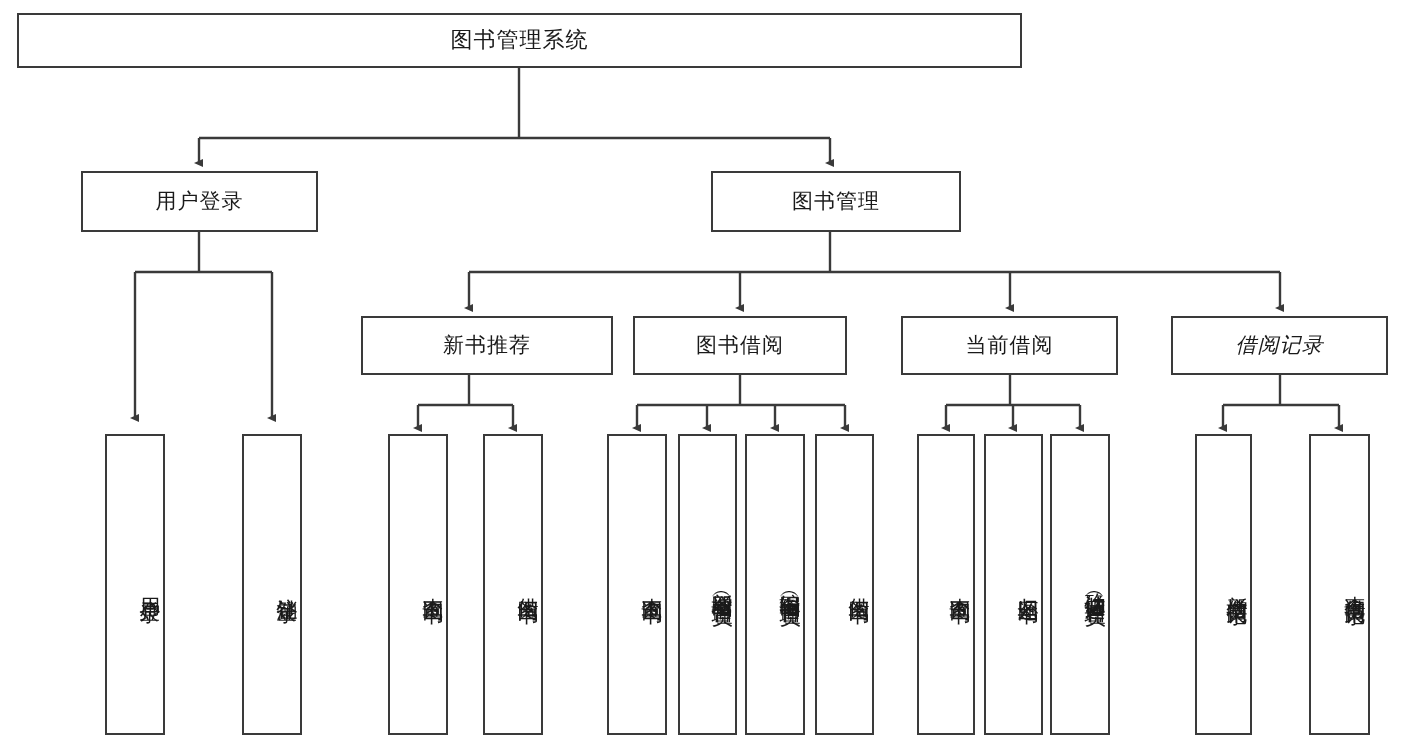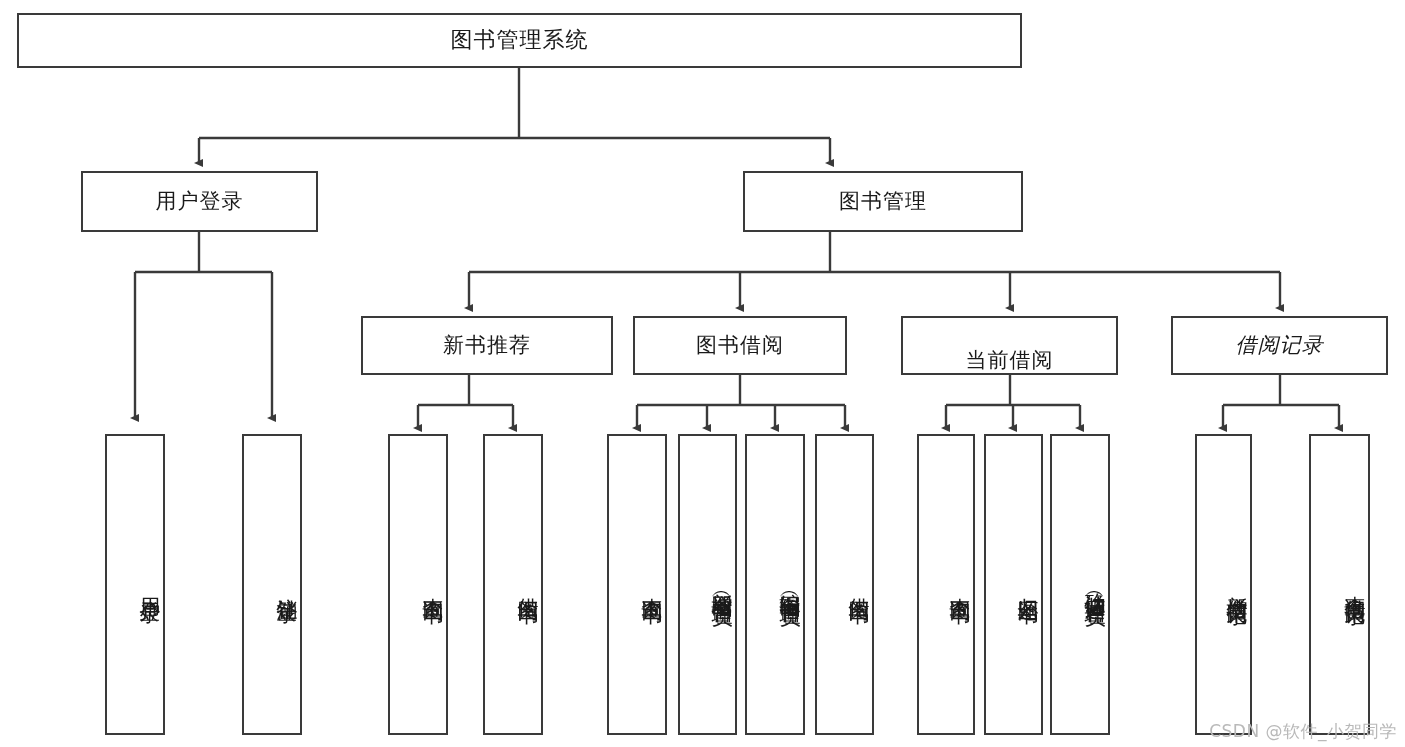--- a/index.html
+++ b/index.html
@@ -128,31 +128,31 @@
     </g>
   </svg>
 
   <div class="node h root" style="left:17px; top:13px; width:1005px; height:55px;text-align:center;">
     <span>图书管理系统</span>
   </div>
 
   <div class="node h" style="left:81px; top:171px; width:237px; height:61px;">
     <span>用户登录</span>
   </div>
-  <div class="node h" style="left:743px; top:171px; width:280px; height:61px;">
+  <div class="node h" style="left:711px; top:171px; width:250px; height:61px;">
     <span>图书管理</span>
   </div>
 
   <div class="node h" style="left:361px; top:316px; width:252px; height:59px;">
     <span>新书推荐</span>
   </div>
   <div class="node h" style="left:633px; top:316px; width:214px; height:59px;">
     <span>图书借阅</span>
   </div>
-  <div class="node h" style="left:901px; top:316px; width:217px; height:59px;align-items:flex-end;">
+  <div class="node h" style="left:901px; top:316px; width:217px; height:59px;">
     <span>当前借阅</span>
   </div>
   <div class="node h" style="left:1171px; top:316px; width:217px; height:59px;font-style:italic;">
     <span>借阅记录</span>
   </div>
 
   <div class="node v" style="left:105px; top:434px; width:60px; height:301px;">
     <span class="vlabel">用户登录</span>
   </div>
   <div class="node v" style="left:242px; top:434px; width:60px; height:301px;">
@@ -189,15 +189,14 @@
     <span class="vlabel">确认归还（管理员）</span>
   </div>
 
   <div class="node v" style="left:1195px; top:434px; width:57px; height:301px;">
     <span class="vlabel">新增借阅记录</span>
   </div>
   <div class="node v" style="left:1309px; top:434px; width:61px; height:301px;">
     <span class="vlabel">查询借阅记录</span>
   </div>
 
-  <div id="watermark">CSDN @软件_小贺同学</div>
 
 </div>
 
 </body></html>

